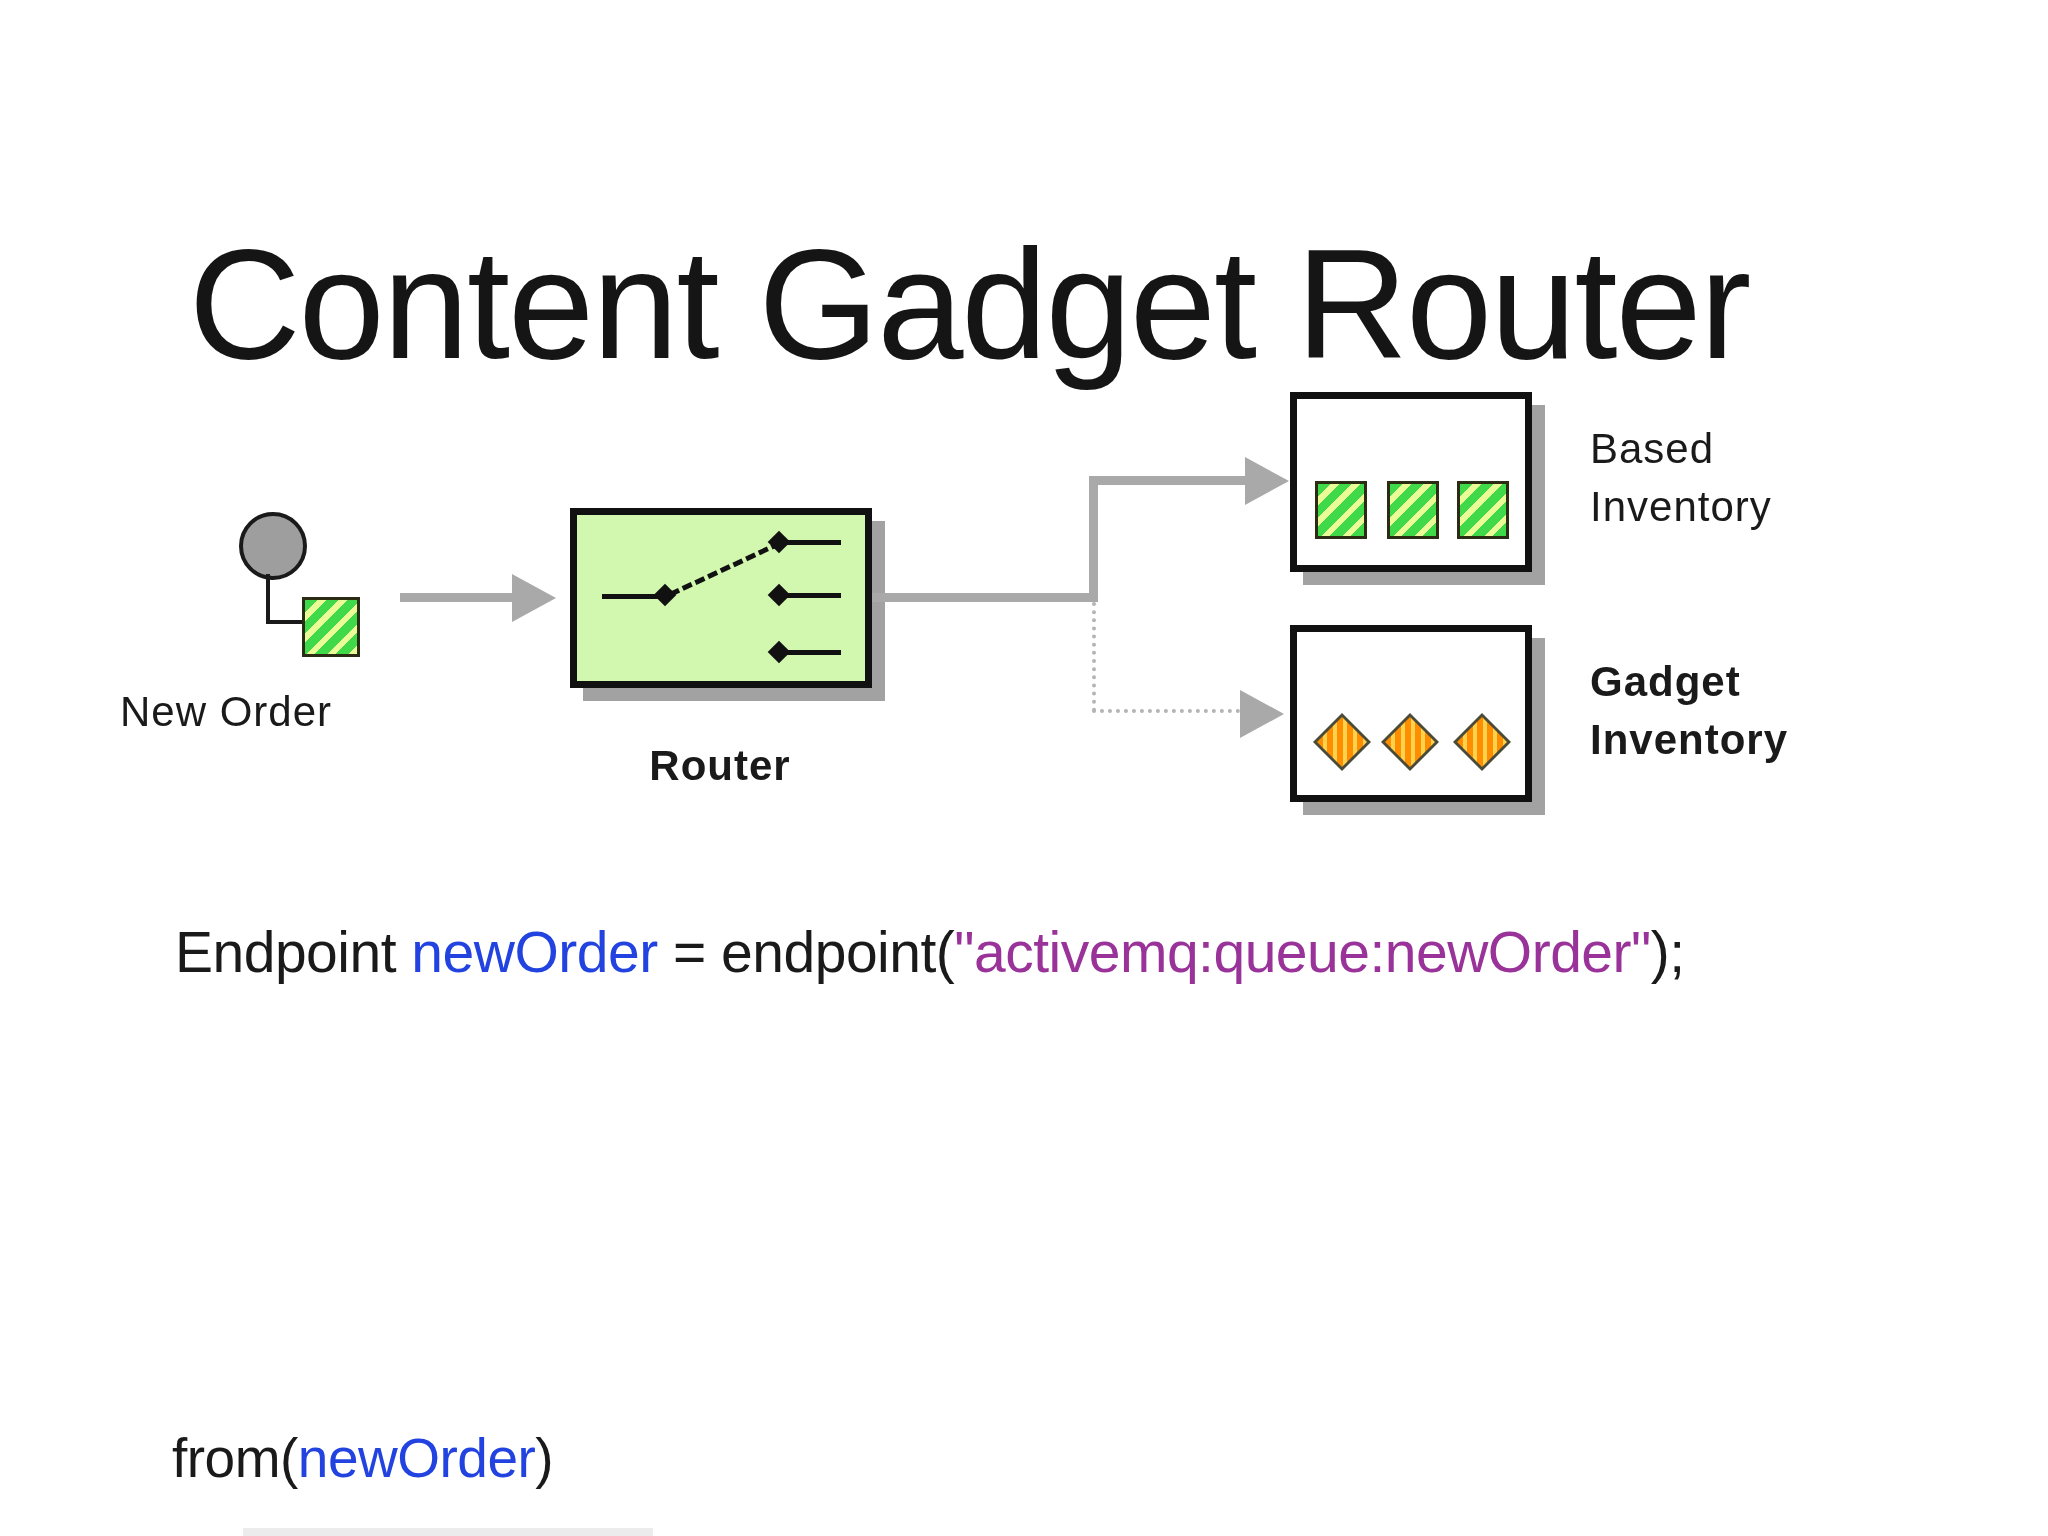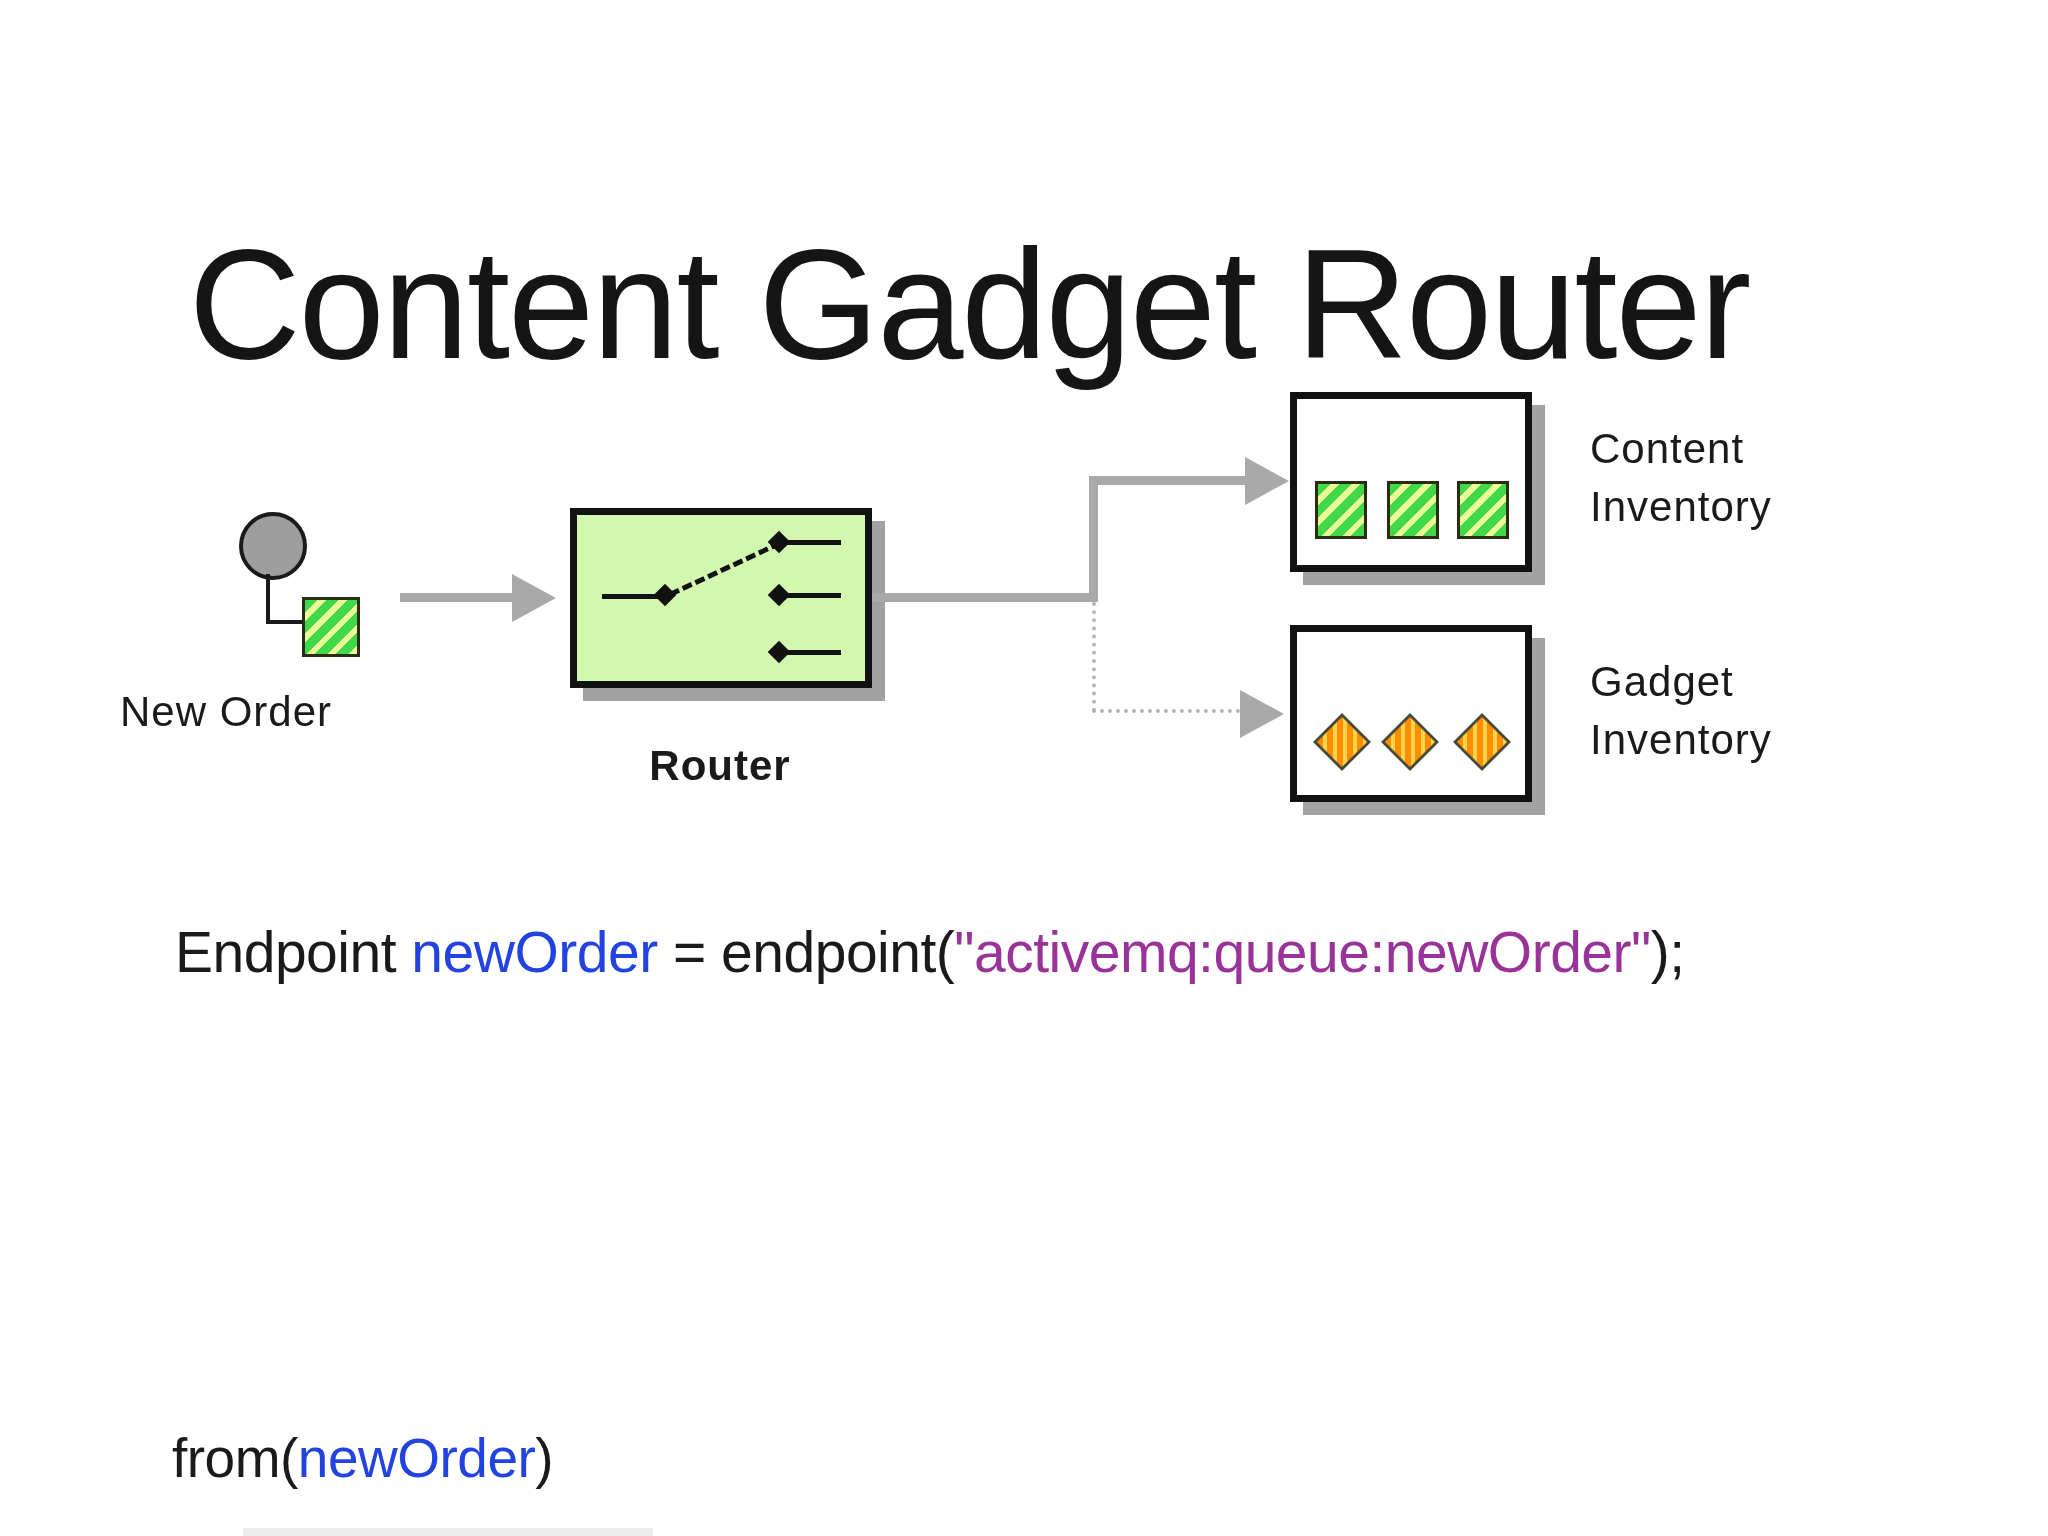--- a/index.html
+++ b/index.html
@@ -165,36 +165,36 @@
 <div class="abs dotted-v" style="left:1092px; top:602px; width:0; height:110px;"></div>
 <div class="abs dotted-h" style="left:1092px; top:709px; width:148px; height:0;"></div>
 <div class="abs arrowhead-right" style="left:1240px; top:690px;"></div>
 
 <div id="widget-box" class="abs inv-box">
   <div class="widget-item green-hatch" style="left:18px;"></div>
   <div class="widget-item green-hatch" style="left:90px;"></div>
   <div class="widget-item green-hatch" style="left:160px;"></div>
 </div>
 <div class="abs eip-label" style="left:1590px; top:420px;">
-  <div class="inv-label-line">Content</div>
+  <div class="inv-label-line">Based</div>
   <div class="inv-label-line">Inventory</div>
 </div>
 
 <div id="gadget-box" class="abs inv-box">
   <div class="gadget-diamond" style="left:16px;">
       <div class="fill"></div>
     </div>
   <div class="gadget-diamond" style="left:84px;">
       <div class="fill"></div>
     </div>
   <div class="gadget-diamond" style="left:156px;">
       <div class="fill"></div>
     </div>
 </div>
-<div class="abs eip-label" style="left:1590px; top:653px;">
+<div class="abs eip-label" style="left:1590px; top:653px;font-weight:bold;">
   <div class="inv-label-line">Gadget</div>
   <div class="inv-label-line">Inventory</div>
 </div>
 
 <div id="endpoint-line" class="abs code"><span style="color: rgb(26, 26, 26);">Endpoint </span><span style="color: rgb(34, 67, 224);">newOrder</span><span style="color: rgb(26, 26, 26);"> = endpoint(</span><span style="color: rgb(153, 51, 153);">"activemq:queue:newOrder"</span><span style="color: rgb(26, 26, 26);">);</span></div>
 
 <div id="route-code" class="abs code">
   <div><span style="color: rgb(26, 26, 26);">from(</span><span style="color: rgb(34, 67, 224);">newOrder</span><span style="color: rgb(26, 26, 26);">)</span></div>
   
   

